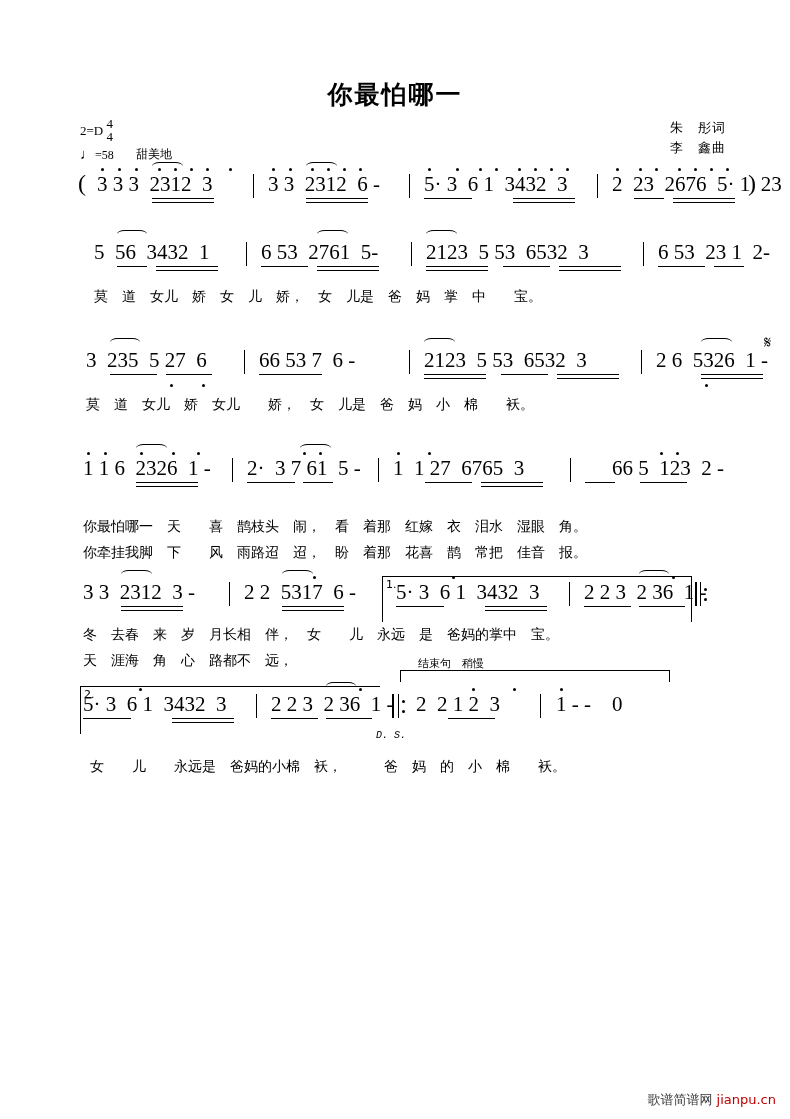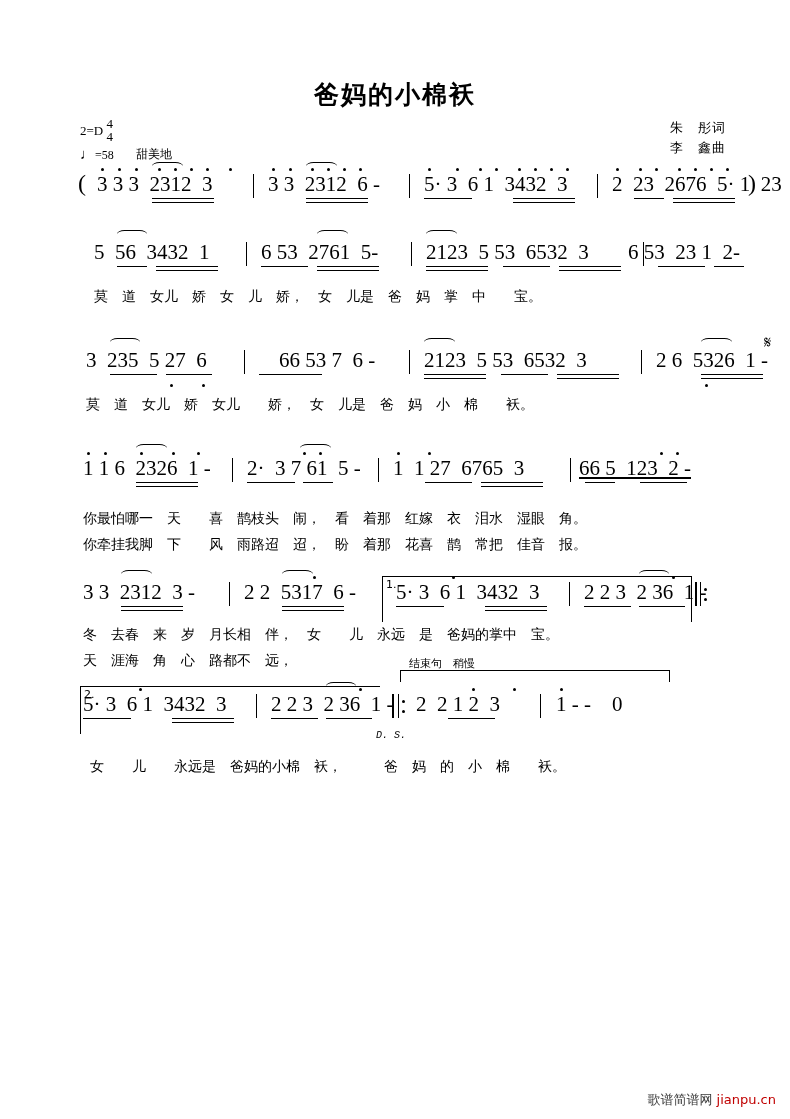--- a/index.html
+++ b/index.html
@@ -74,21 +74,21 @@
     position:absolute;right:14px;bottom:10px;font-size:13px;
     font-family:"DejaVu Sans", sans-serif;color:#3a3a3a;
   }
   .watermark .red{color:#c00000;}
 </style>
 </head>
 <body>
 
 <div class="page">
 
-  <div class="title">爸妈的小棉袄</div>
+  <div class="title">你最怕哪一</div>
 
   <div class="meta-key">
     <span class="num">2=D</span>
     <span class="frac">
       <span class="top">4</span>
       <span class="bot">4</span>
     </span>
   </div>
   <div class="tempo">
     <span class="note">♩</span><span>=58</span>
@@ -180,40 +180,40 @@
 
       <span class="n" style="left:426px;">2123&nbsp;&nbsp;5&nbsp;53&nbsp;&nbsp;6532&nbsp;&nbsp;3</span>
       <span class="beam" style="left:426px;top:26px;width:62px;"></span>
       <span class="beam2" style="left:426px;top:30px;width:62px;"></span>
       <span class="beam" style="left:503px;top:26px;width:47px;"></span>
       <span class="beam" style="left:559px;top:26px;width:62px;"></span>
       <span class="beam2" style="left:559px;top:30px;width:62px;"></span>
       <span class="tie" style="left:426px;top:-10px;width:31px;"></span>
       <span class="bar" style="left:643px;top:2px;height:24px;"></span>
 
-      <span class="n" style="left:628px;">6&nbsp;53&nbsp;&nbsp;23&nbsp;1&nbsp;&nbsp;2-</span>
+      <span class="n" style="left:658px;">6&nbsp;53&nbsp;&nbsp;23&nbsp;1&nbsp;&nbsp;2-</span>
       <span class="beam" style="left:658px;top:26px;width:47px;"></span>
       <span class="beam" style="left:714px;top:26px;width:30px;"></span>
     </div>
     <div class="lyr" style="margin-top:4px;">
       <span style="left:94px;">莫　道　女儿　娇　女　儿　娇，　女　儿是　爸　妈　掌　中　　宝。</span>
     </div>
   </div>
 
   <div class="sys" style="top:348px;">
     <div class="notes">
       <span class="n" style="left:86px;">3&nbsp;&nbsp;235&nbsp;&nbsp;5&nbsp;27&nbsp;&nbsp;6</span>
       <span class="beam" style="left:110px;top:26px;width:47px;"></span>
       <span class="beam" style="left:166px;top:26px;width:46px;"></span>
       <span class="dotu" style="left:170px;top:36px;"></span>
       <span class="dotu" style="left:202px;top:36px;"></span>
       <span class="tie" style="left:110px;top:-10px;width:30px;"></span>
       <span class="bar" style="left:244px;top:2px;height:24px;"></span>
 
-      <span class="n" style="left:259px;margin-left:20px;">66&nbsp;53&nbsp;7&nbsp;&nbsp;6&nbsp;-</span>
+      <span class="n" style="left:259px;">66&nbsp;53&nbsp;7&nbsp;&nbsp;6&nbsp;-</span>
       <span class="beam" style="left:259px;top:26px;width:63px;"></span>
       <span class="bar" style="left:409px;top:2px;height:24px;"></span>
 
       <span class="n" style="left:424px;">2123&nbsp;&nbsp;5&nbsp;53&nbsp;&nbsp;6532&nbsp;&nbsp;3</span>
       <span class="beam" style="left:424px;top:26px;width:62px;"></span>
       <span class="beam2" style="left:424px;top:30px;width:62px;"></span>
       <span class="beam" style="left:501px;top:26px;width:47px;"></span>
       <span class="beam" style="left:557px;top:26px;width:62px;"></span>
       <span class="beam2" style="left:557px;top:30px;width:62px;"></span>
       <span class="tie" style="left:424px;top:-10px;width:31px;"></span>
@@ -253,27 +253,27 @@
       <span class="bar" style="left:378px;top:2px;height:24px;"></span>
 
       <span class="n" style="left:393px;">1&nbsp;&nbsp;1&nbsp;27&nbsp;&nbsp;6765&nbsp;&nbsp;3</span>
       <span class="dotu" style="left:397px;top:-4px;"></span>
       <span class="dotu" style="left:428px;top:-4px;"></span>
       <span class="beam" style="left:425px;top:26px;width:47px;"></span>
       <span class="beam" style="left:481px;top:26px;width:62px;"></span>
       <span class="beam2" style="left:481px;top:30px;width:62px;"></span>
       <span class="bar" style="left:570px;top:2px;height:24px;"></span>
 
-      <span class="n" style="left:579px;text-decoration:underline;">66&nbsp;5&nbsp;&nbsp;123&nbsp;&nbsp;2&nbsp;-</span>
+      <span class="n" style="left:612px;">66&nbsp;5&nbsp;&nbsp;123&nbsp;&nbsp;2&nbsp;-</span>
       <span class="beam" style="left:585px;top:26px;width:30px;"></span>
       <span class="beam" style="left:640px;top:26px;width:47px;"></span>
       <span class="dotu" style="left:660px;top:-4px;"></span>
       <span class="dotu" style="left:676px;top:-4px;"></span>
     </div>
-    <div class="lyr" style="margin-top:10px;">
+    <div class="lyr" style="margin-top:18px;">
       <span style="left:83px;">你最怕哪一　天　　喜　鹊枝头　闹，　看　着那　红嫁　衣　泪水　湿眼　角。</span>
     </div>
     <div class="lyr" style="margin-top:4px;">
       <span style="left:83px;">你牵挂我脚　下　　风　雨路迢　迢，　盼　着那　花喜　鹊　常把　佳音　报。</span>
     </div>
   </div>
 
   <div class="sys" style="top:580px;">
     <div class="notes">
 
@@ -323,21 +323,21 @@
   <div class="sys" style="top:692px;">
     <div class="notes">
 
       <span class="hline" style="left:80px;top:-6px;width:300px;"></span>
       <span class="vline" style="left:80px;top:-6px;height:48px;"></span>
       <span class="lbl" style="left:84px;top:-4px;">2.</span>
 
       <span class="hline" style="left:400px;top:-22px;width:270px;"></span>
       <span class="vline" style="left:400px;top:-22px;height:12px;"></span>
       <span class="vline" style="left:669px;top:-22px;height:12px;"></span>
-      <span class="lbl" style="left:409px;top:-36px;font-family:Liberation Serif, serif;">结束句　稍慢</span>
+      <span class="lbl" style="left:418px;top:-36px;font-family:Liberation Serif, serif;">结束句　稍慢</span>
 
       <span class="n" style="left:83px;">5·&nbsp;3&nbsp;&nbsp;6&nbsp;1&nbsp;&nbsp;3432&nbsp;&nbsp;3</span>
       <span class="dotu" style="left:139px;top:-4px;"></span>
       <span class="beam" style="left:83px;top:26px;width:48px;"></span>
       <span class="beam" style="left:172px;top:26px;width:62px;"></span>
       <span class="beam2" style="left:172px;top:30px;width:62px;"></span>
       <span class="bar" style="left:256px;top:2px;height:24px;"></span>
 
       <span class="n" style="left:271px;">2&nbsp;2&nbsp;3&nbsp;&nbsp;2&nbsp;36&nbsp;&nbsp;1&nbsp;-</span>
       <span class="beam" style="left:271px;top:26px;width:47px;"></span>

